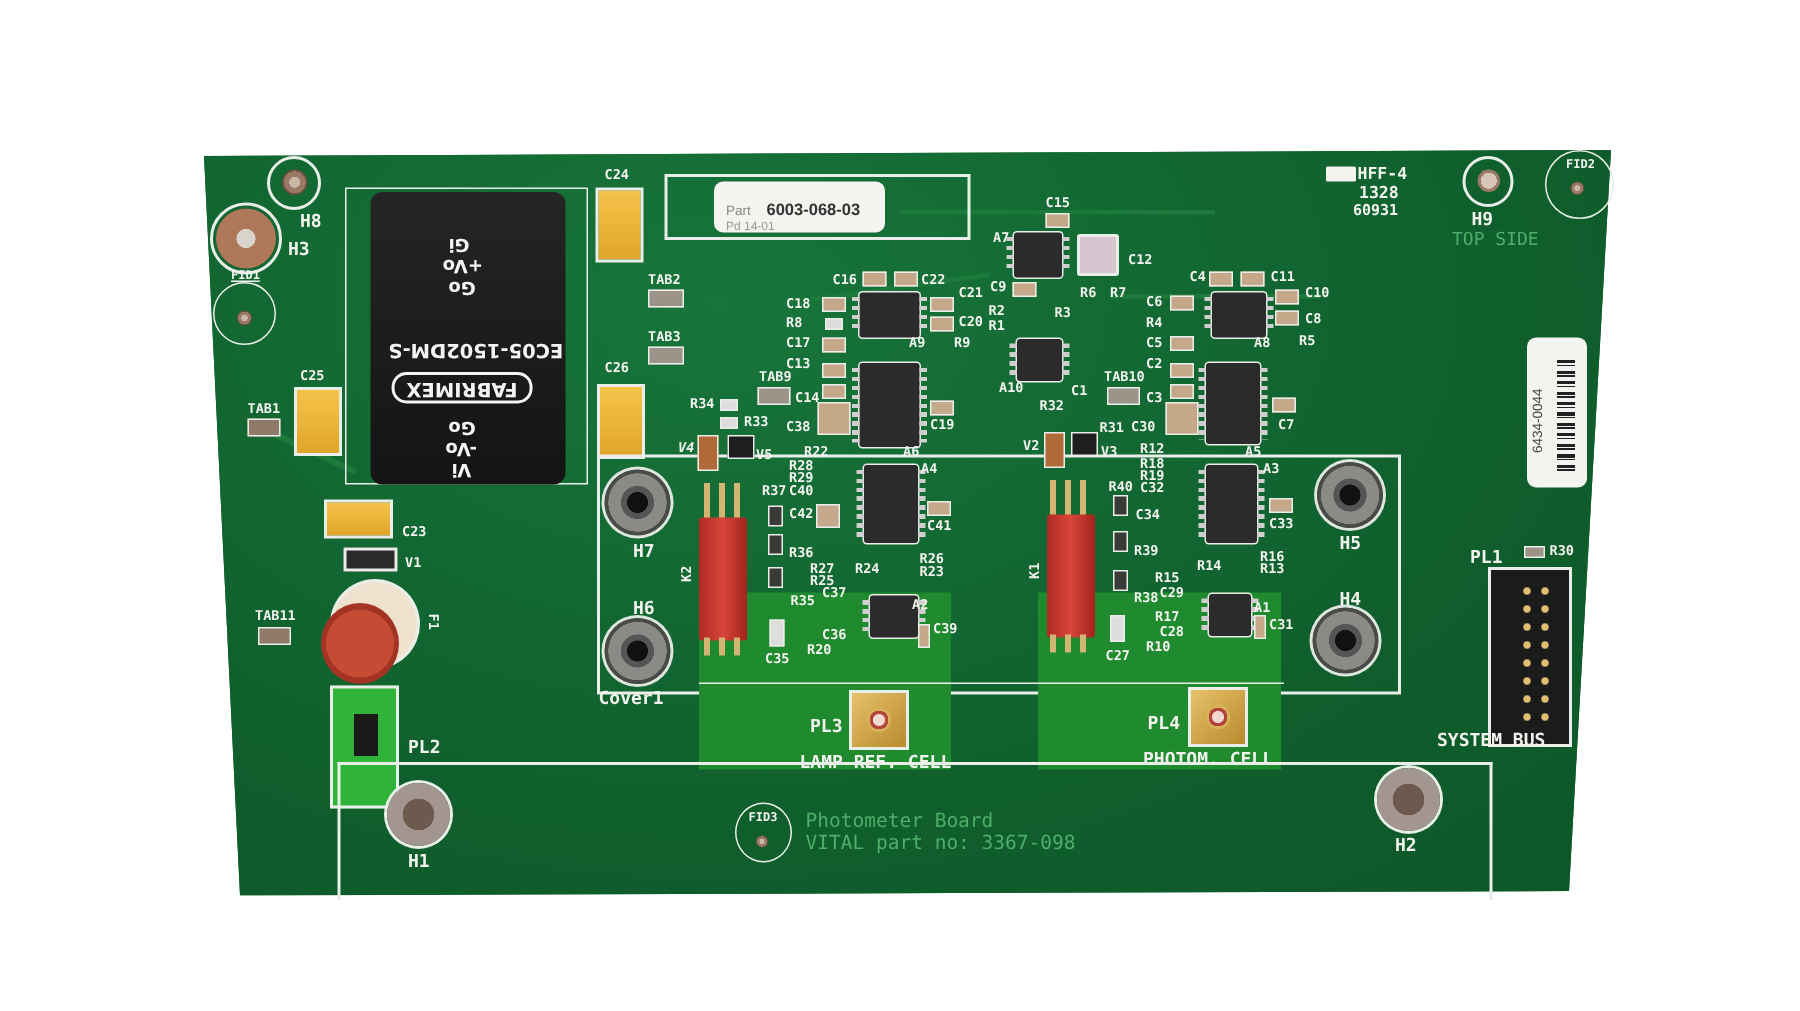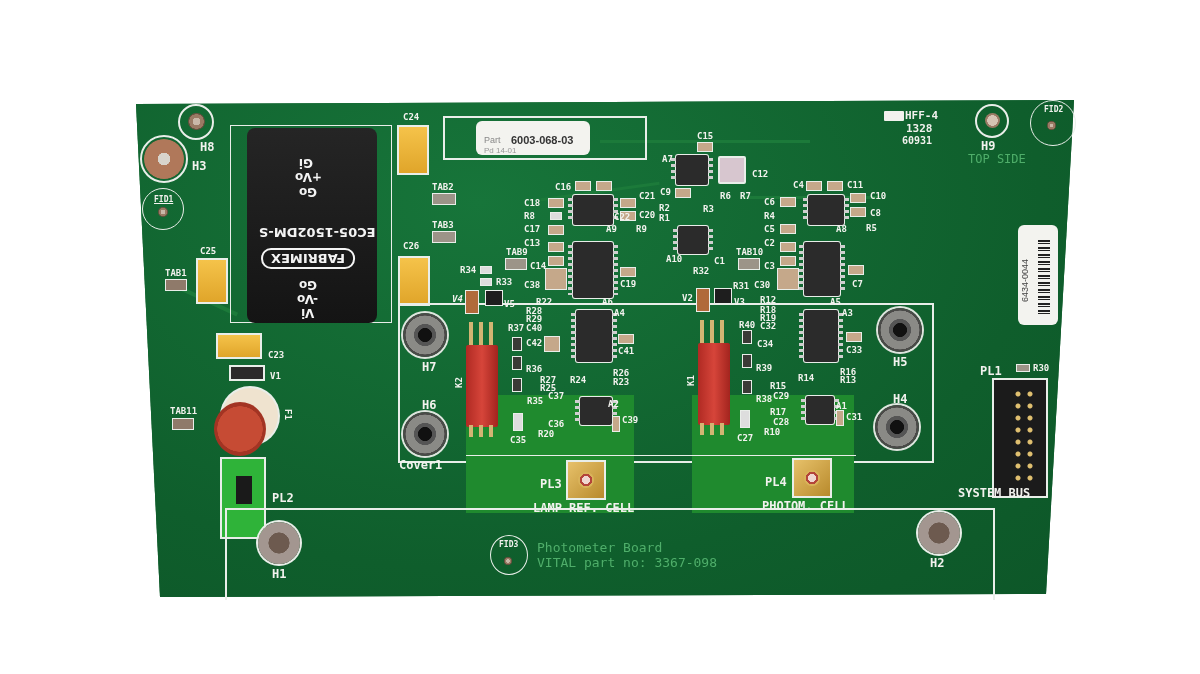--- a/index.html
+++ b/index.html
@@ -50,21 +50,21 @@
 
 <div class="ring" style="left:178px;top:104px;width:36px;height:36px;"></div>
 <div class="pad" style="left:188px;top:113px;width:17px;height:17px;"></div>
 <div class="silk silk-lg" style="left:200px;top:141px;">H8</div>
 
 <div class="ring" style="left:140px;top:135px;width:48px;height:48px;"></div>
 <div class="pad" style="left:144px;top:139px;width:40px;height:40px;background:radial-gradient(circle,#d8d4cc 0 22%,#b0785a 23% 70%,#8a5a42 71%);"></div>
 <div class="silk silk-lg" style="left:192px;top:160px;">H3</div>
 
 <div class="ring" style="left:142px;top:188px;width:42px;height:42px;border-width:1px;"></div>
-<div class="silk" style="left:154px;top:196px;font-size:8px;text-decoration:underline;">FID1</div>
+<div class="silk" style="left:154px;top:180px;font-size:8px;text-decoration:underline;">FID1</div>
 <div class="pad" style="left:158px;top:207px;width:10px;height:10px;"></div>
 
 <div class="silk" style="left:165px;top:269px;">TAB1</div>
 <div class="smd" style="left:165px;top:279px;width:22px;height:12px;background:#8f7a6a;"></div>
 <div class="silk" style="left:200px;top:247px;">C25</div>
 <div class="cap-tan" style="left:196px;top:258px;width:32px;height:46px;"></div>
 
 <div class="outline" style="left:230px;top:125px;width:162px;height:198px;border-width:1px;"></div>
 <div class="dcdc" style="left:247px;top:128px;width:130px;height:195px;">
   <div class="dcdc-txt" style="left:52px;top:28px;">Gi</div>
@@ -239,21 +239,21 @@
 <div class="abs" style="left:696px;top:288px;width:12px;height:22px;background:#b06a3a;border:1px solid #e9eee9;"></div>
 <div class="abs" style="left:714px;top:288px;width:16px;height:14px;background:#1e1e1e;border:1px solid #e9eee9;"></div>
 <div class="smd r" style="left:742px;top:330px;width:10px;height:14px;"></div>
 <div class="smd r" style="left:742px;top:354px;width:10px;height:14px;"></div>
 <div class="smd r" style="left:742px;top:380px;width:10px;height:14px;"></div>
 <div class="smd" style="left:846px;top:332px;width:16px;height:10px;"></div>
 <div class="smd" style="left:740px;top:410px;width:10px;height:18px;background:#ddd;"></div>
 <div class="smd" style="left:836px;top:410px;width:8px;height:16px;"></div>
 
 <div class="silk" style="left:555px;top:183px;">C16</div>
-<div class="silk" style="left:614px;top:183px;margin-top:30px;">C22</div>
+<div class="silk" style="left:614px;top:183px;">C22</div>
 <div class="silk" style="left:524px;top:199px;">C18</div>
 <div class="silk" style="left:639px;top:192px;text-align:right;">C21</div>
 <div class="silk" style="left:524px;top:212px;">R8</div>
 <div class="silk" style="left:639px;top:211px;">C20</div>
 <div class="silk" style="left:606px;top:225px;">A9</div>
 <div class="silk" style="left:636px;top:225px;">R9</div>
 <div class="silk" style="left:524px;top:225px;">C17</div>
 <div class="silk" style="left:524px;top:239px;">C13</div>
 <div class="silk" style="left:506px;top:248px;">TAB9</div>
 <div class="silk" style="left:530px;top:262px;">C14</div>

